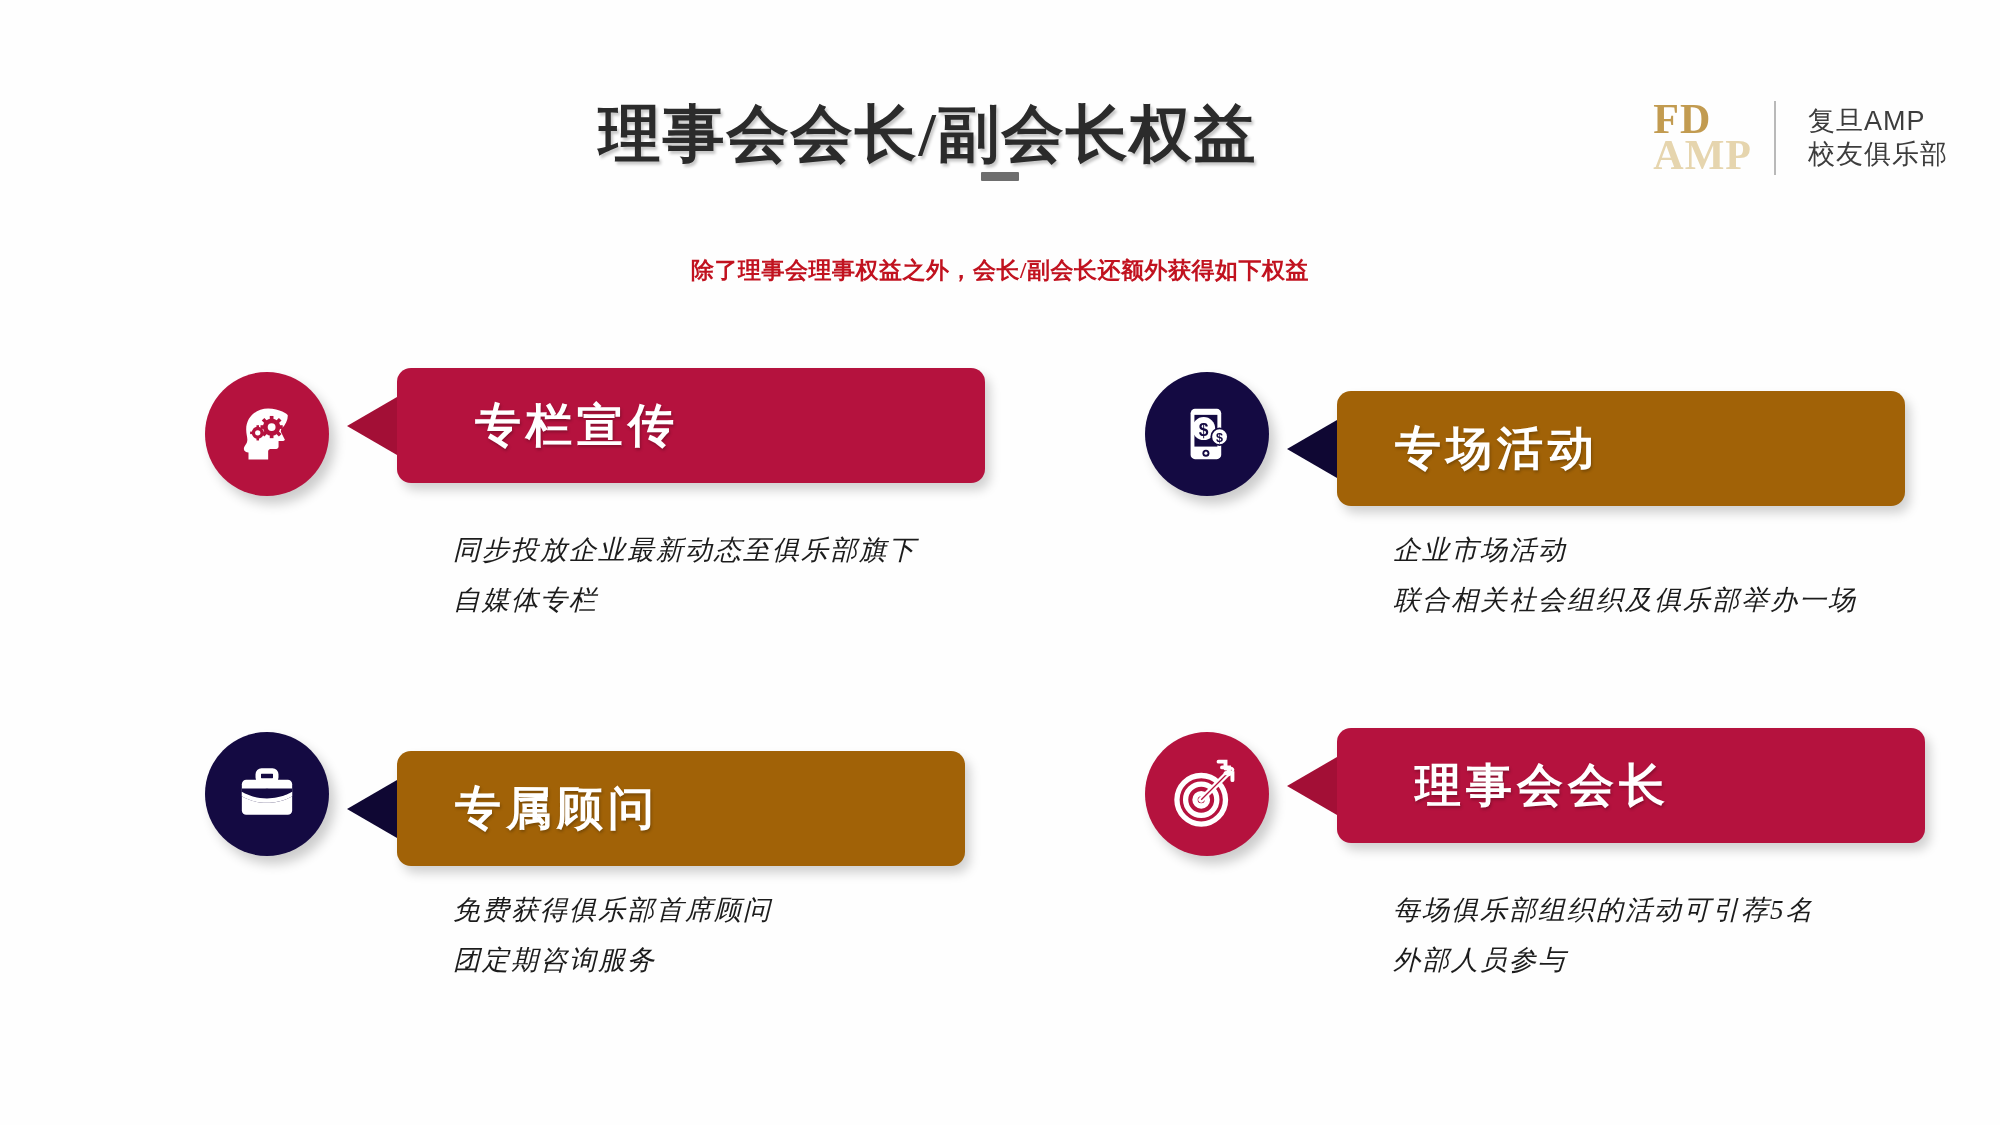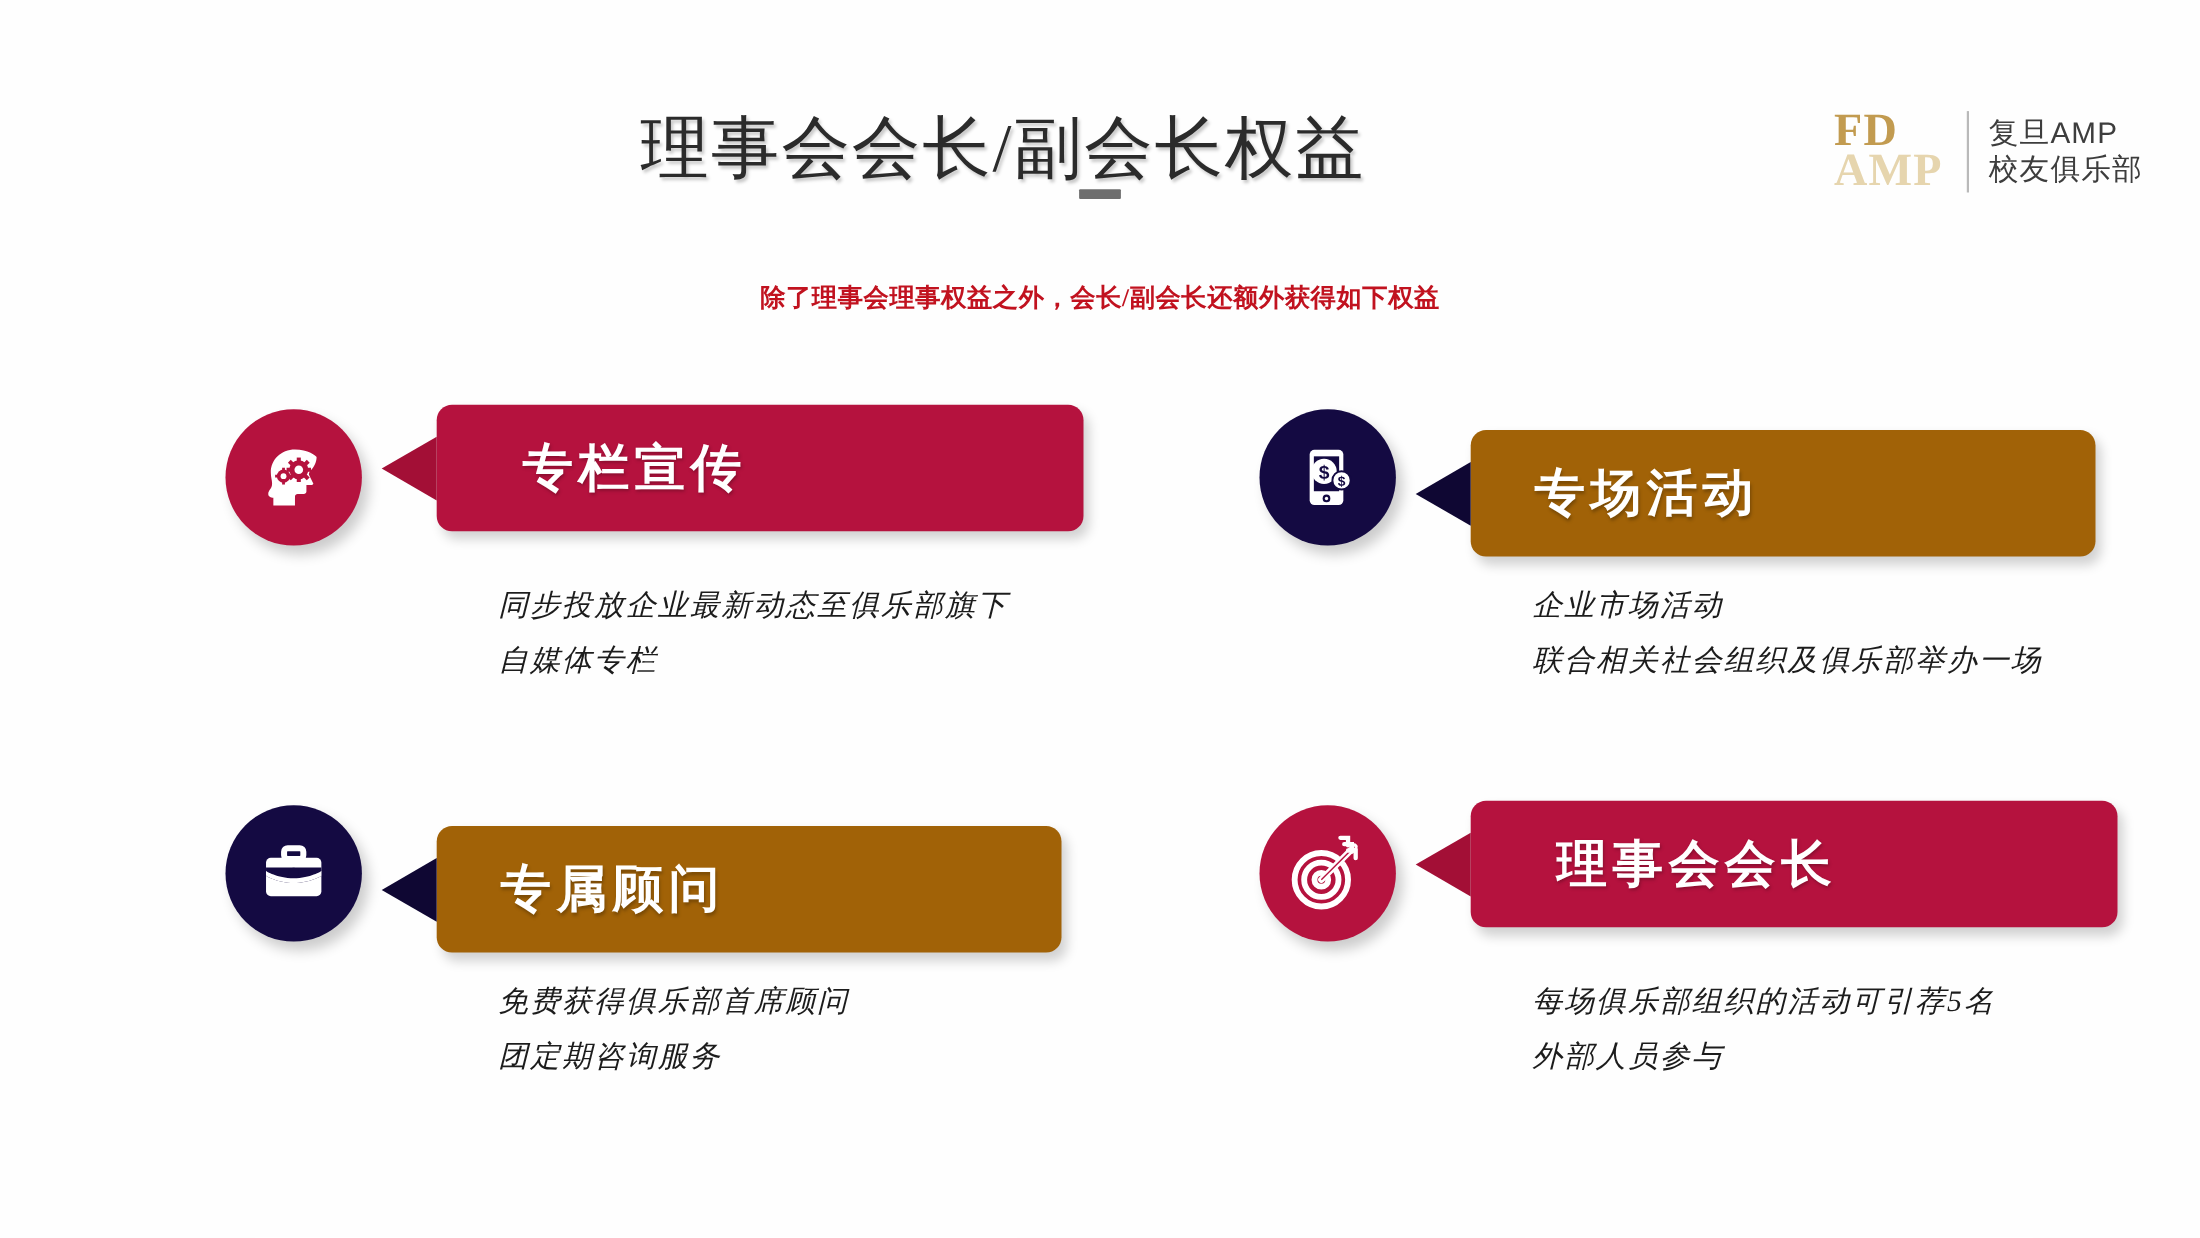--- a/index.html
+++ b/index.html
@@ -19,27 +19,27 @@
   .slide {
     position: relative;
     width: 2000px;
     height: 1125px;
     background: #fefefe;
   }
 
   
   .page-title {
     position: absolute;
-    left: 0;
+    left: 16px;
     top: 92px;
     width: 1824px;
     text-align: center;
     font-family: "Liberation Serif", "DejaVu Serif", serif;
     font-size: 62px;
-    font-weight: 400;
+    font-weight: 700;
     letter-spacing: 2px;
     color: #2b2b2b;
     text-shadow: 2px 3px 3px rgba(0,0,0,0.22);
     white-space: nowrap;
   }
   .title-underline {
     position: absolute;
     left: 50%;
     transform: translateX(-50%);
     top: 172px;
@@ -97,21 +97,21 @@
   }
   .brand-divider {
     width: 2px;
     height: 74px;
     background: #b9b9b9;
   }
   .brand-text {
     display: flex;
     flex-direction: column;
     justify-content: center;
-    padding-left: 18px;
+    padding-left: 32px;
     line-height: 1.22;
   }
   .brand-line {
     font-family: "Liberation Sans", "DejaVu Sans", sans-serif;
     font-size: 27px;
     font-weight: 400;
     color: #3d3d3d;
     letter-spacing: 1px;
     white-space: nowrap;
   }

